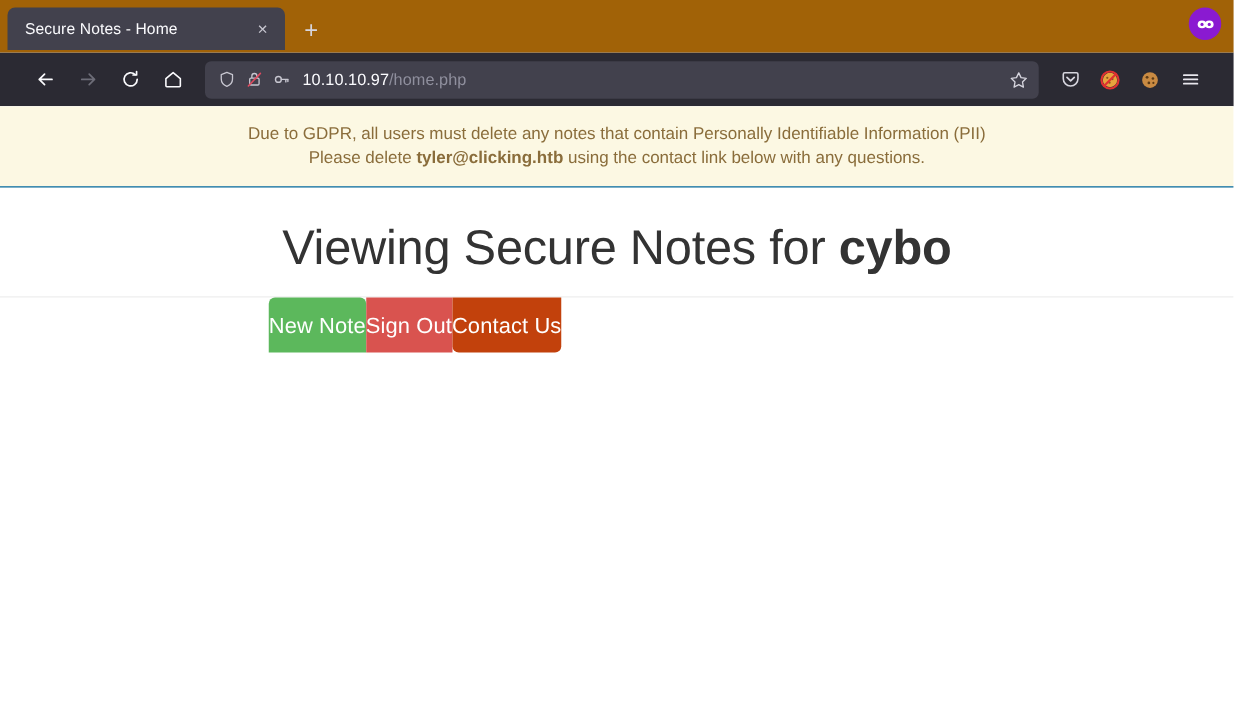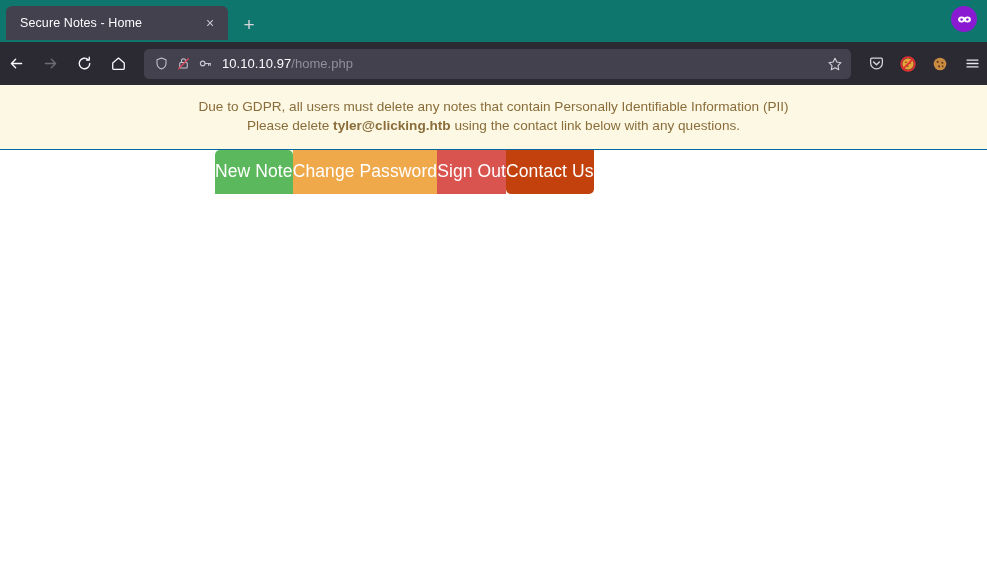--- a/index.html
+++ b/index.html
@@ -20,21 +20,21 @@
     width: 987px;
     height: 571px;
     display: flex;
     flex-direction: column;
     background: #ffffff;
   }
 
   
   .tabstrip {
     height: 42px;
-    background: #0f766e;
+    background: #a16207;
     display: flex;
     align-items: flex-end;
     padding: 0 6px;
     position: relative;
   }
   .tab {
     height: 34px;
     width: 222px;
     background: #42414d;
     border-radius: 6px 6px 0 0;
@@ -89,21 +89,21 @@
     justify-content: center;
   }
   .avatar svg { display: block; }
 
   
   .navbar {
     height: 43px;
     background: #2b2a33;
     display: flex;
     align-items: center;
-    padding: 0 0;
+    padding: 0 20px;
     gap: 2px;
   }
   .navbtn {
     width: 32px;
     height: 30px;
     display: flex;
     align-items: center;
     justify-content: center;
     border-radius: 4px;
     flex: 0 0 auto;
@@ -328,23 +328,25 @@
     </div>
   </div>
 
   <div class="viewport">
 
     <div class="alert">
       <div>Due to GDPR, all users must delete any notes that contain Personally Identifiable Information (PII)</div>
       <div><span>Please delete </span><b>tyler@clicking.htb</b><span> using the contact link below with any questions.</span></div>
     </div>
 
+    <div class="page-header">
+      <h1 class="page-title"><span>Viewing Secure Notes for </span><b>cybo</b></h1>
+    </div>
 
 
     <div class="btn-stack">
       <button class="btn btn-first" style="background: rgb(92, 184, 92);">New Note</button>
-      <button class="btn" style="background: rgb(239, 168, 74);">Change Password</button>
       <button class="btn" style="background: rgb(217, 83, 79);">Sign Out</button>
       <button class="btn btn-last" style="background: #c2410c;">Contact Us</button>
     </div>
 
   </div>
 </div>
 
 </body></html>

